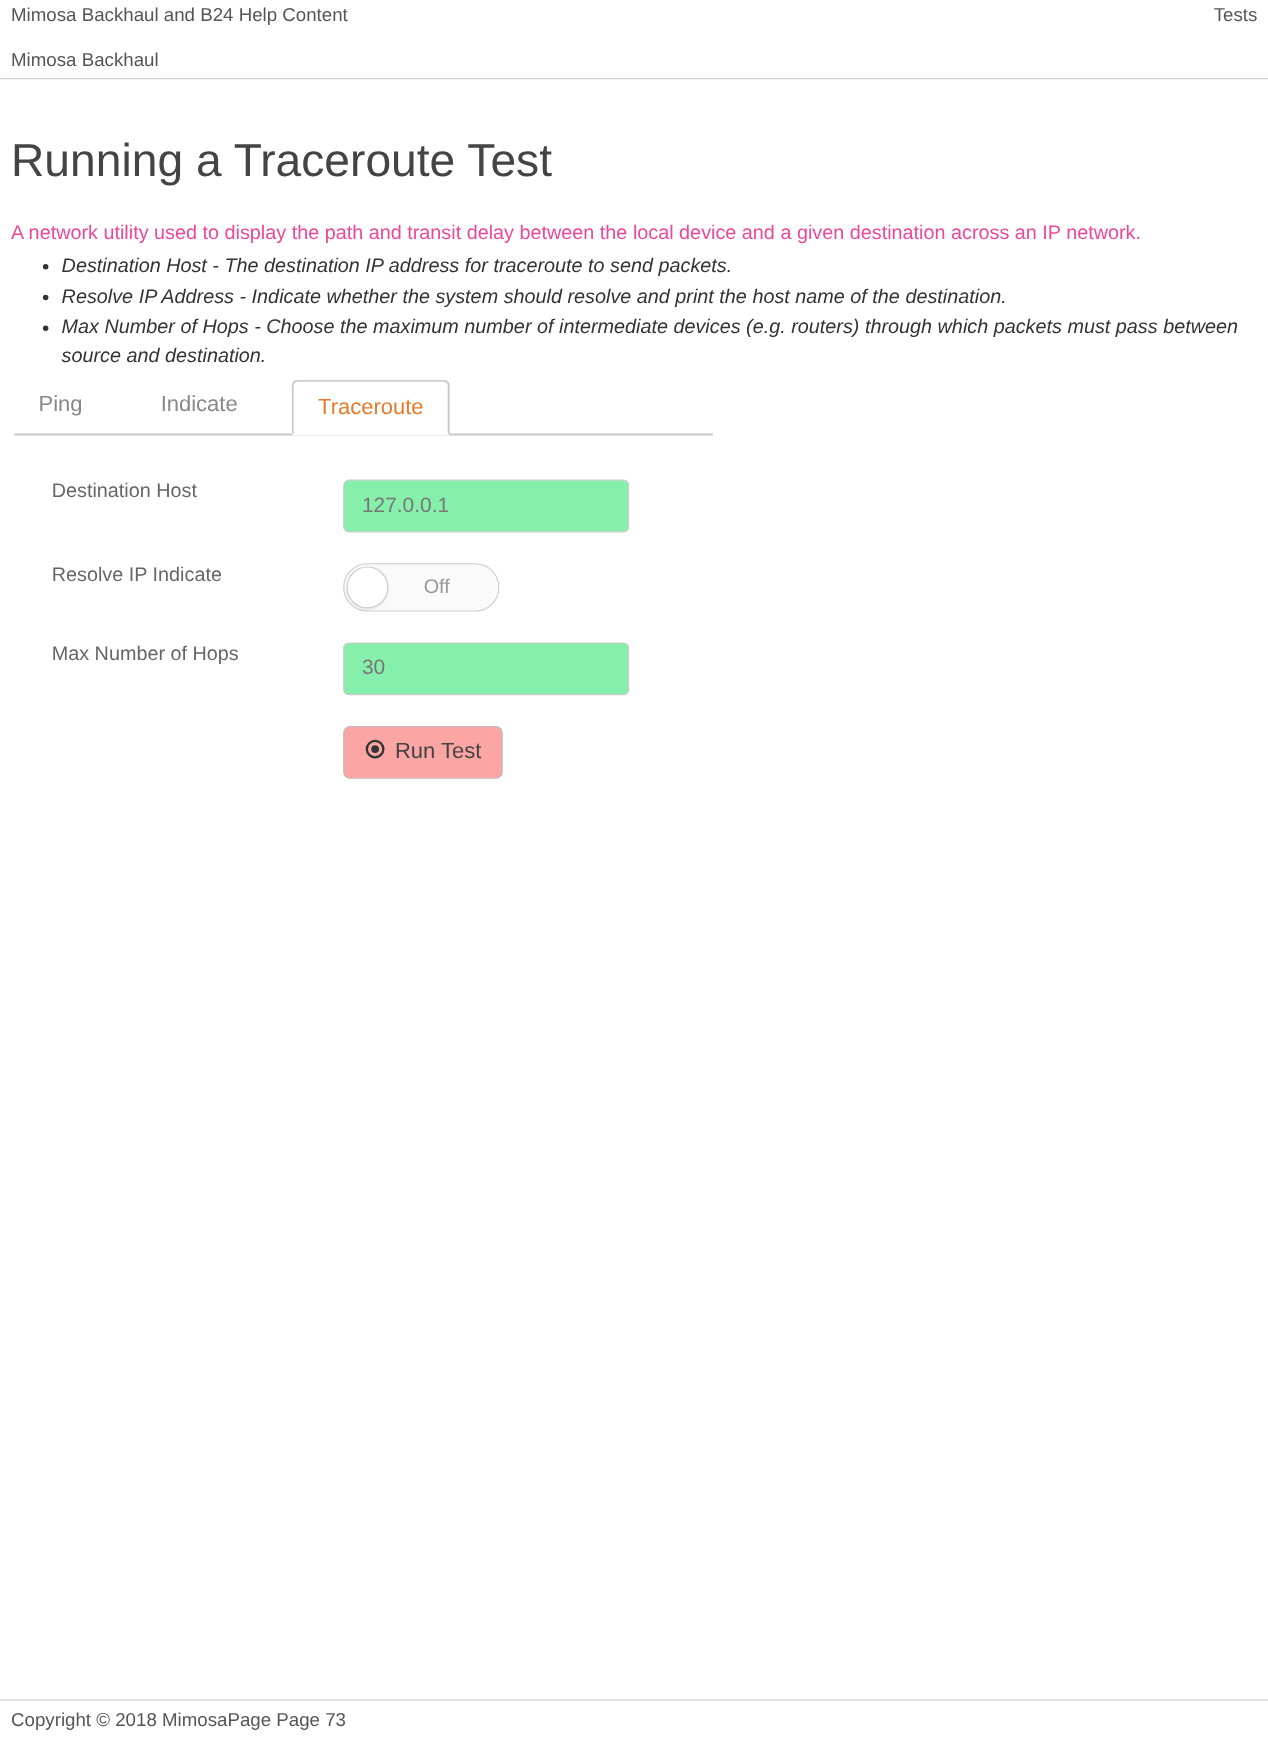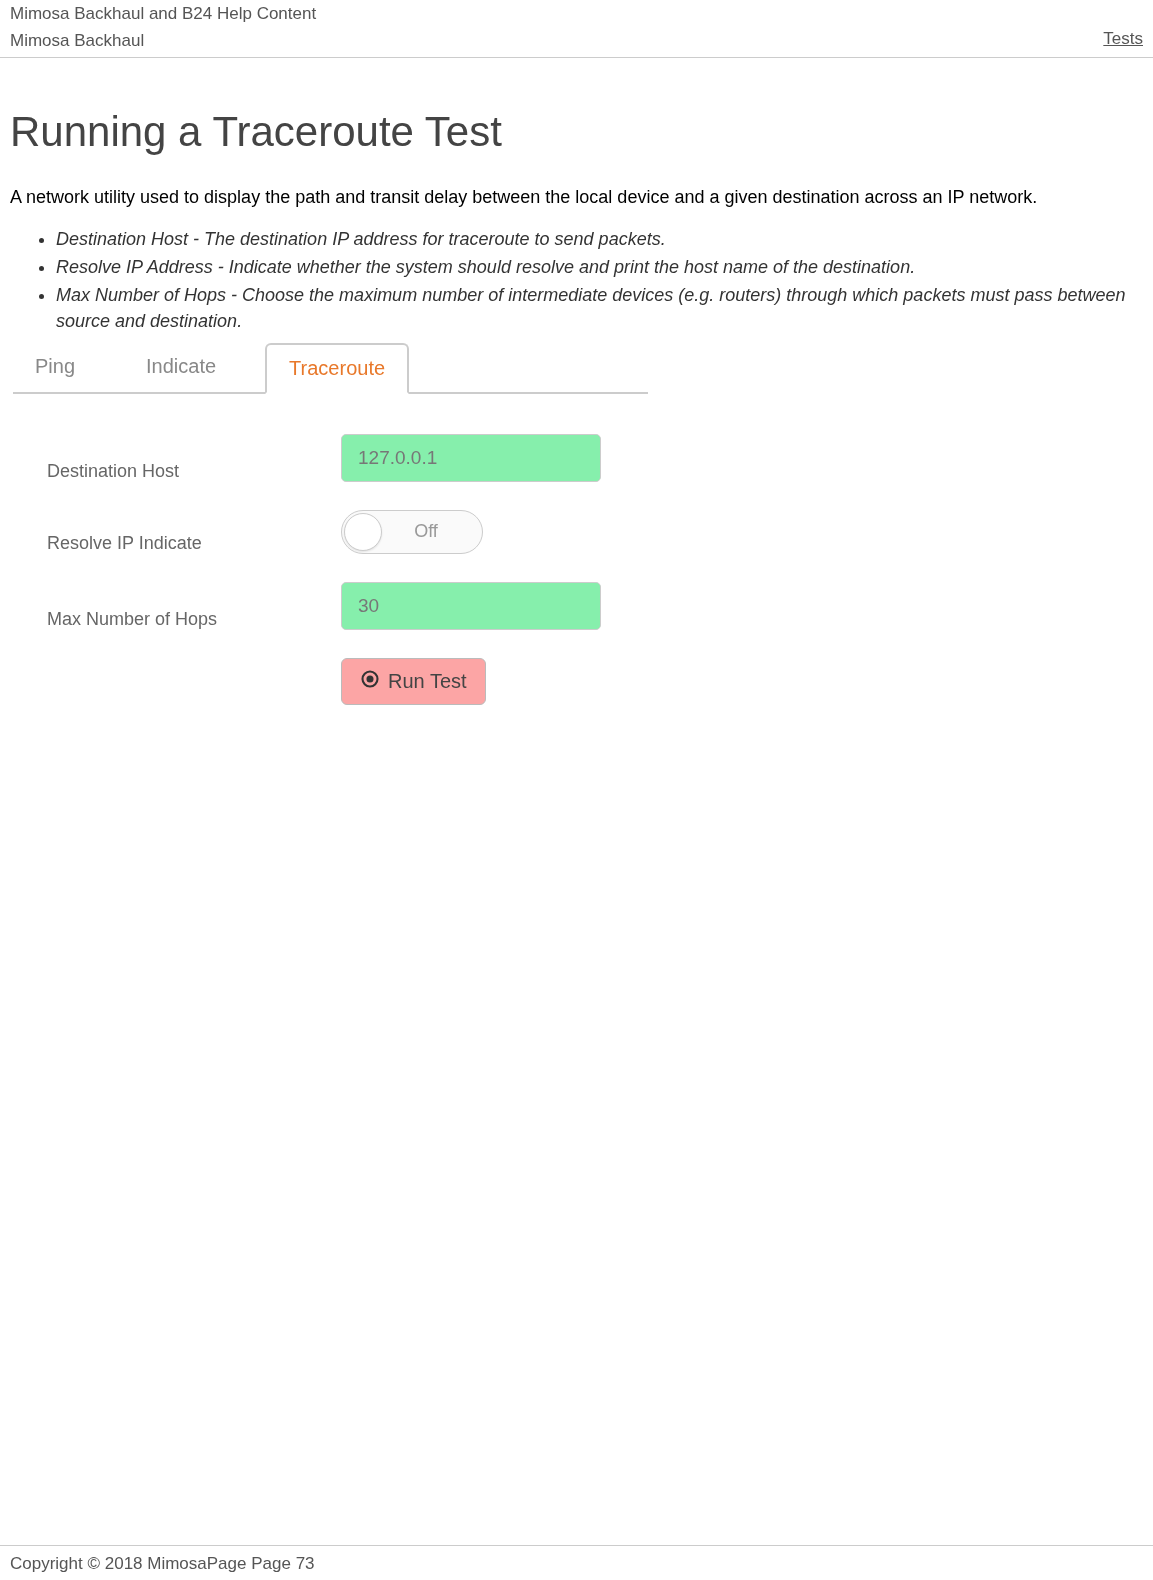--- a/index.html
+++ b/index.html
@@ -19,42 +19,39 @@
       display: flex;
       justify-content: space-between;
       padding: 4px 10px 6px 10px;
       border-bottom: 1px solid #ccc;
       font-size: 17px;
       color: #555;
     }
     .page-header .left {
       display: flex;
       flex-direction: column;
-      gap: 7px;
+      gap: 21px;
     }
     .page-header .right {
       display: flex;
-      align-items: flex-end;
       padding-bottom: 2px;
-      text-decoration: underline;
     }
     .content {
       padding: 50px 10px 10px 10px;
     }
     h1 {
       font-size: 42px;
       font-weight: 400;
       color: #444;
       margin-bottom: 24px;
     }
     .intro {
       font-size: 18px;
-      color: #000000;
+      color: #ec4899;
       line-height: 1.9;
-      margin-bottom: 12px;
     }
     ul.bullets {
       list-style: disc;
       padding-left: 46px;
       font-size: 18px;
       color: #333;
       line-height: 1.45;
       margin-bottom: 8px;
       font-style: italic;
     }
@@ -83,23 +80,22 @@
       border-bottom: 2px solid #fff;
       border-radius: 6px 6px 0 0;
       margin-bottom: -2px;
       background: #fff;
     }
     .form-area {
       padding: 40px 20px 20px 34px;
     }
     .form-row {
       display: flex;
-      align-items: flex-end;
+      align-items: flex-start;
       margin-bottom: 28px;
-      gap: 29px;
     }
     .form-row .label {
       width: 265px;
       font-size: 18px;
       color: #666;
     }
     .form-row .field {
       flex: 1;
     }
     .text-input {

